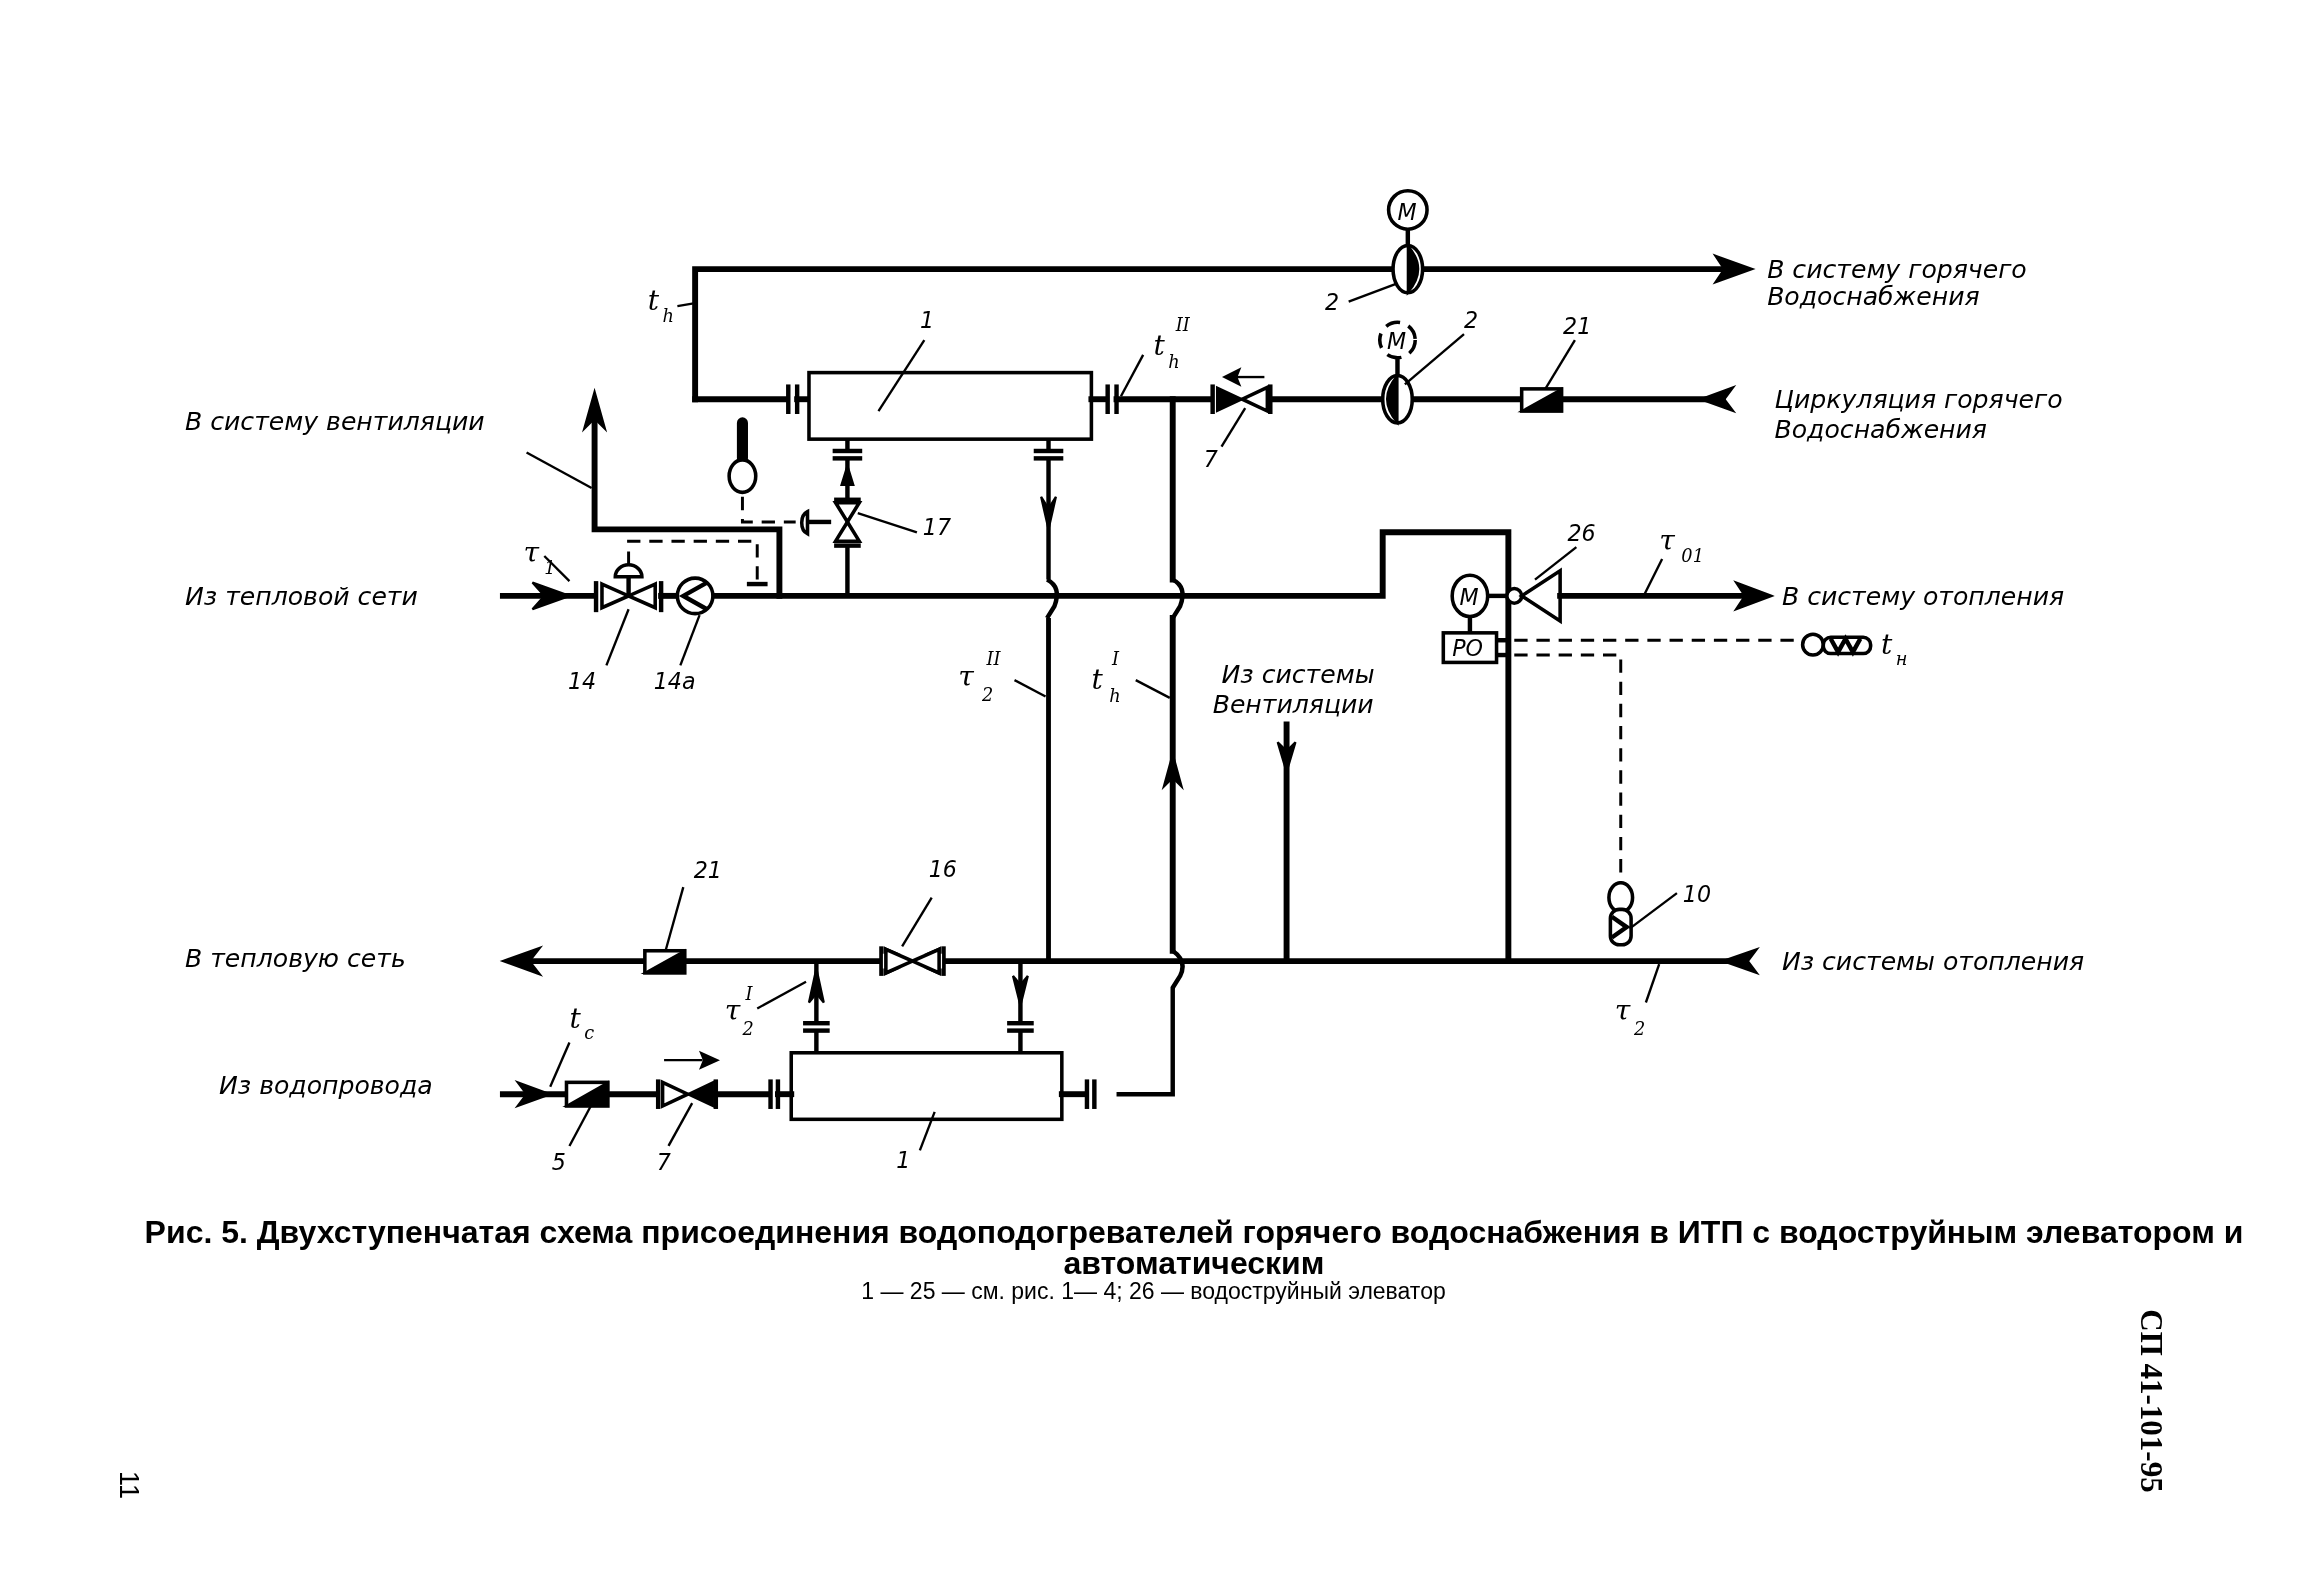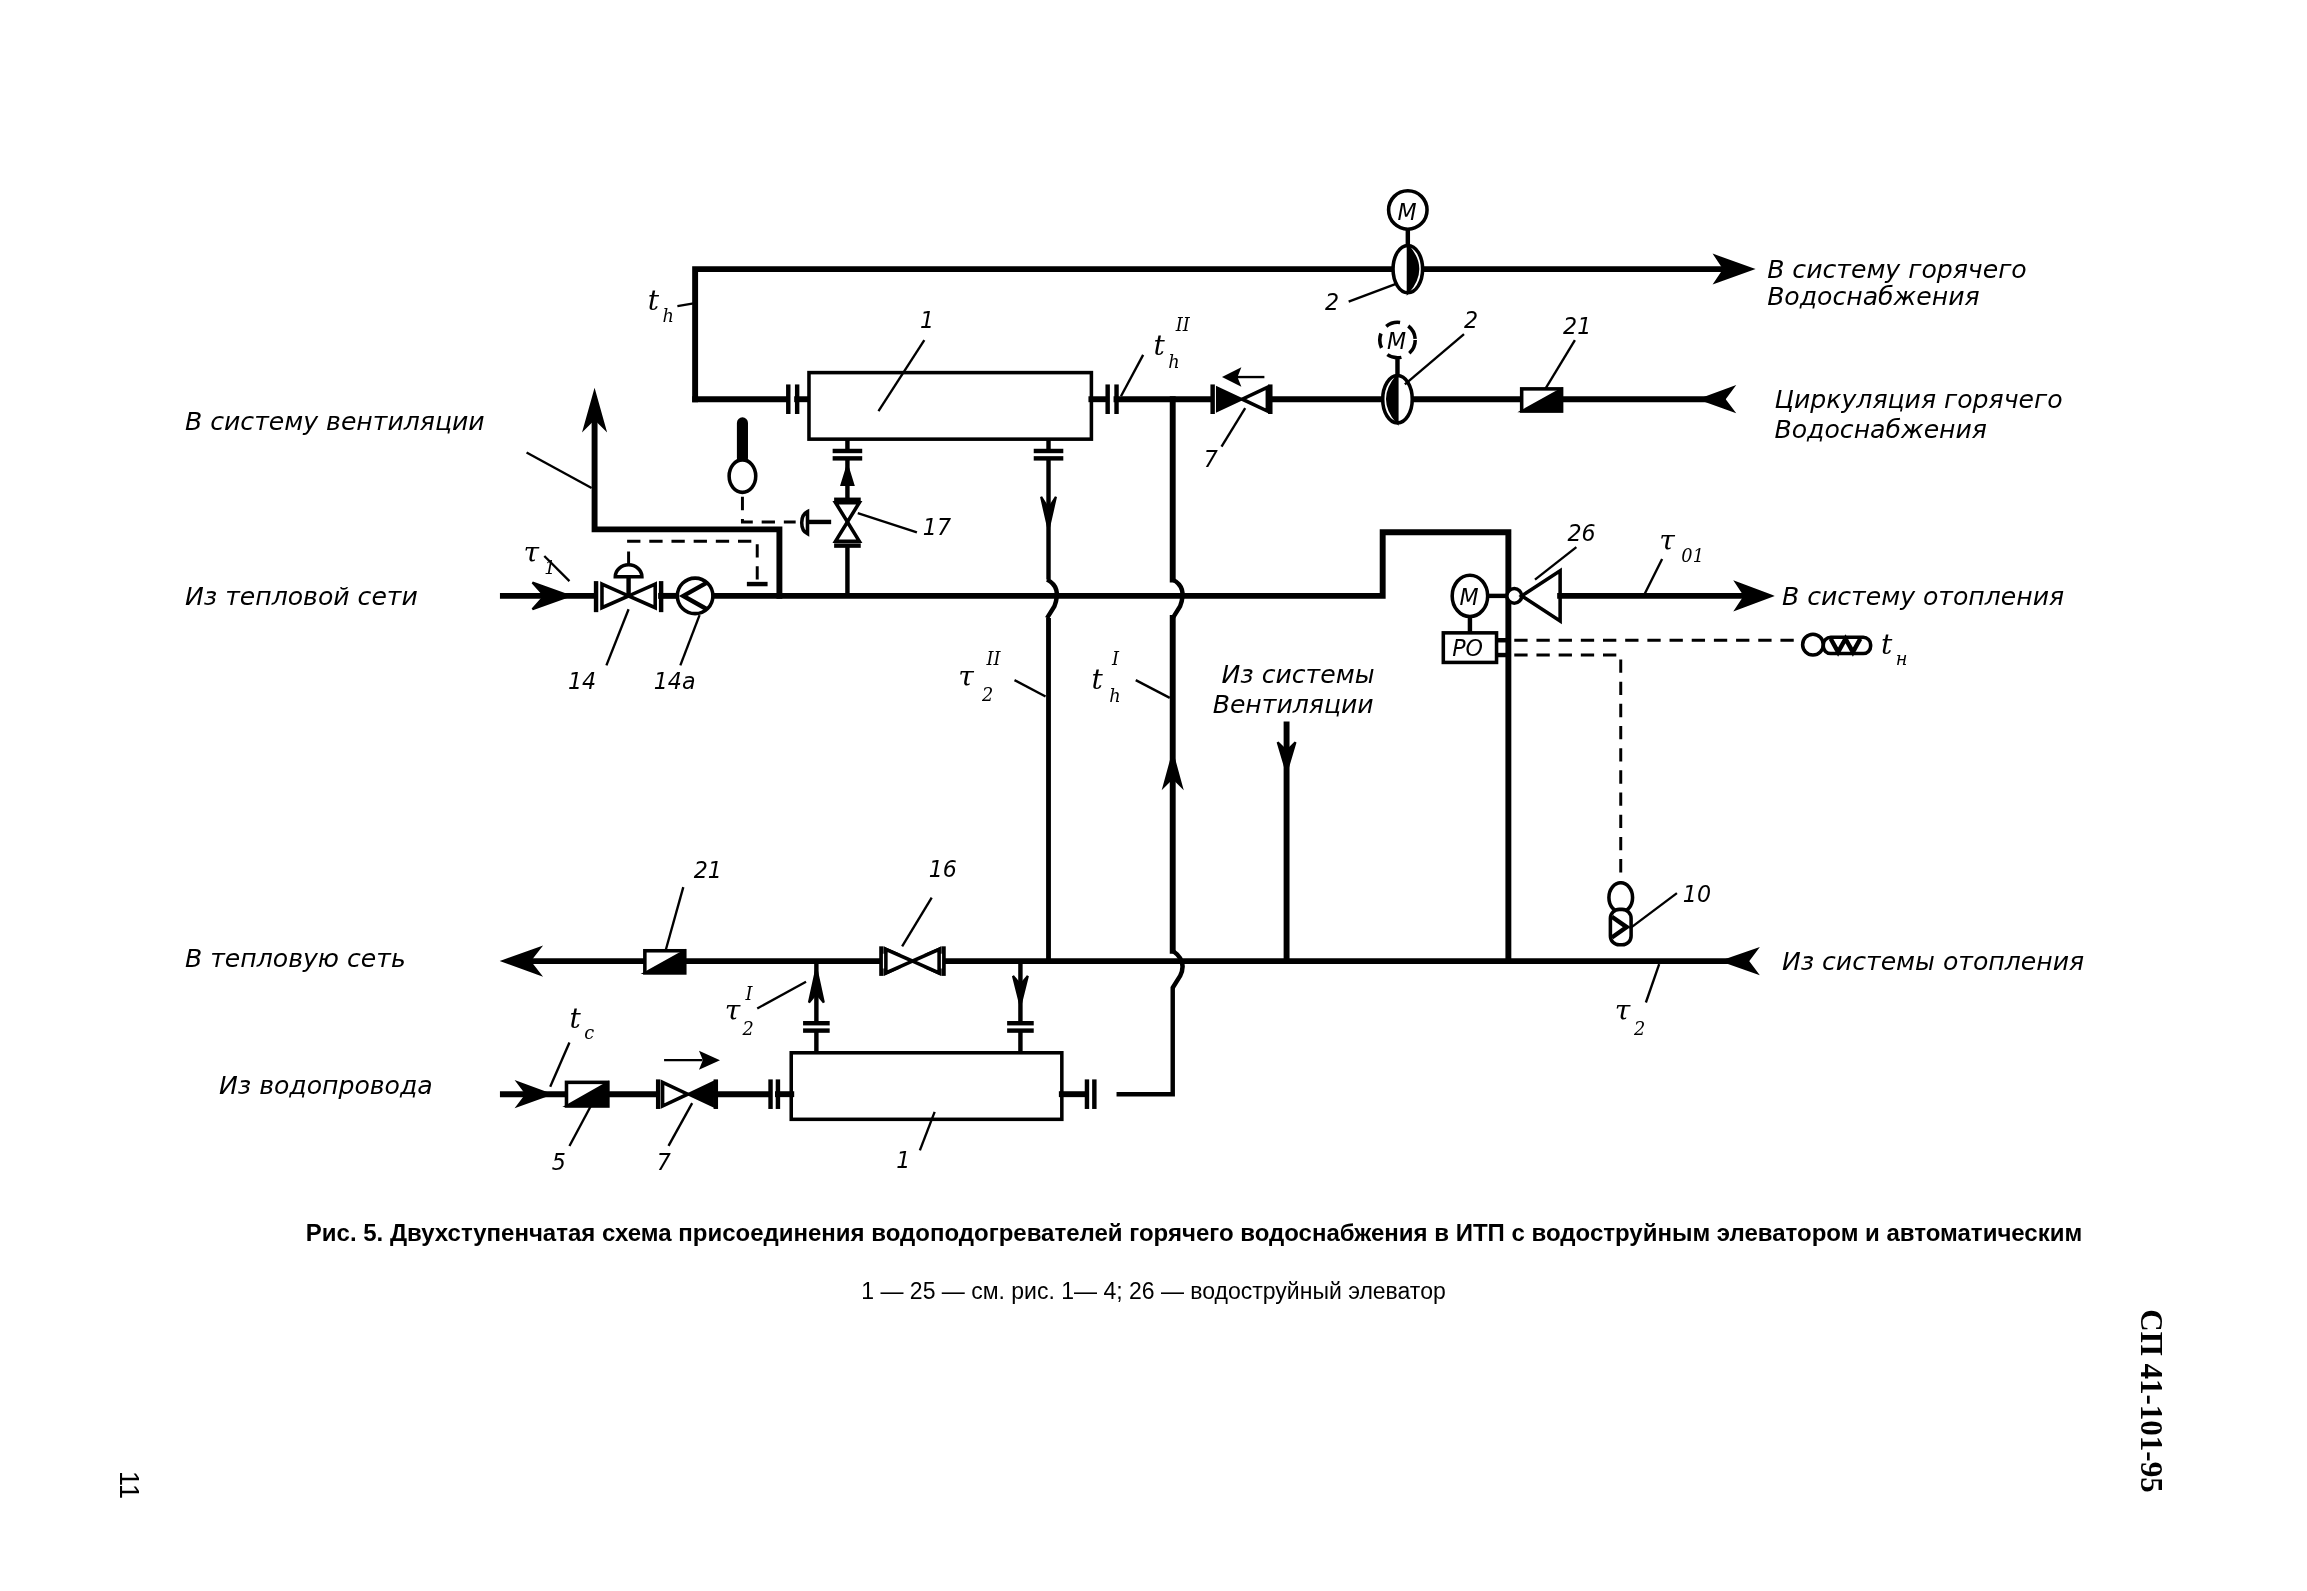--- a/index.html
+++ b/index.html
@@ -10,21 +10,21 @@
   .leader { stroke: #000; stroke-width: 1.6; fill: none; }
   .dash { stroke: #000; stroke-width: 2; fill: none; stroke-dasharray: 9 6; }
   .shape { stroke: #000; stroke-width: 2.4; fill: #fff; }
   .fill { fill: #000; stroke: #000; stroke-width: 1.5; }
   .lbl { font-family: "DejaVu Sans", sans-serif; font-style: italic; font-size: 17px; fill: #000; }
   .num { font-family: "DejaVu Sans", sans-serif; font-style: italic; font-size: 15px; fill: #000; }
   .sym { font-family: "DejaVu Serif", serif; font-style: italic; font-size: 19px; fill: #000; }
   .sub { font-family: "DejaVu Serif", serif; font-style: italic; font-size: 12px; fill: #000; }
   .caption { position: absolute; left: 0; width: 2307px; text-align: center;
              font-family: "Liberation Sans", sans-serif; color: #000; }
-  .cap-title { top: 1217px; font-size: 24px; font-weight: bold; line-height: 31px; padding-left: 81px; box-sizing: border-box; }
+  .cap-title { top: 1217px; font-size: 32px; font-weight: bold; line-height: 31px; padding-left: 81px; box-sizing: border-box; }
   .cap-note { top: 1274px; font-size: 23px; line-height: 27px; }
   .side-code { position: absolute; left: 2151px; top: 1401px; transform: translate(-50%, -50%) rotate(90deg);
                font-family: "Liberation Serif", serif; font-weight: bold; font-size: 31px; white-space: nowrap; }
   .page-num { position: absolute; left: 128px; top: 1485px; transform: translate(-50%, -50%) rotate(90deg);
               font-family: "Liberation Sans", sans-serif; font-size: 27px; }
 </style>
 </head>
 <body>
 
 <svg id="diagram" viewBox="0 0 1560 1076" xmlns="http://www.w3.org/2000/svg">

